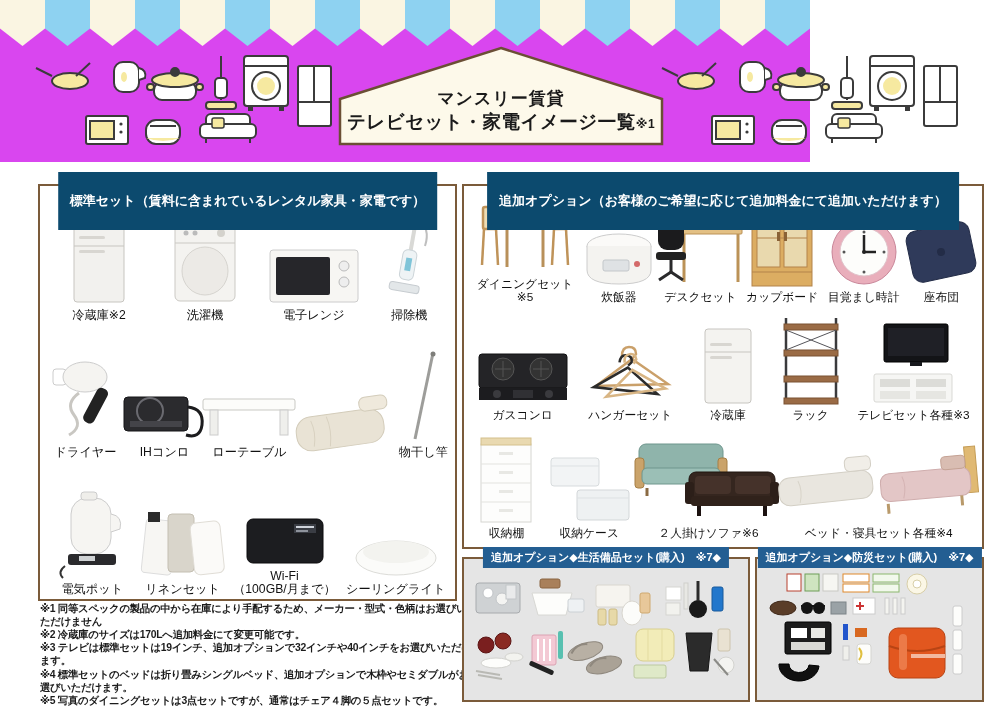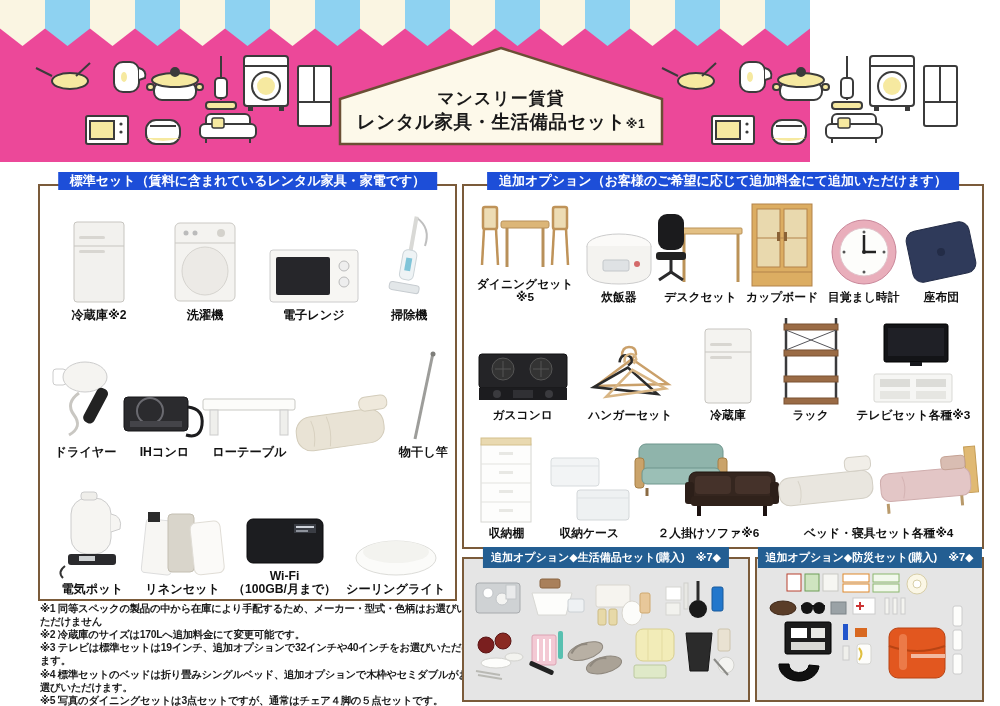--- a/index.html
+++ b/index.html
@@ -1,45 +1,45 @@
 <!DOCTYPE html>
 <html><head>
 <meta charset="utf-8">
 <style>
   html,body{margin:0;padding:0;}
   .page{position:relative;width:1000px;height:706px;background:#ffffff;overflow:hidden;
         font-family:"Liberation Sans","DejaVu Sans",sans-serif;color:#1a1a1a;}
   
-  .top-band{position:absolute;left:0;top:0;width:810px;height:162px;background:#ec4899;}
+  .top-band{position:absolute;left:0;top:0;width:810px;height:162px;background:#d946ef;}
   .stripes{position:absolute;left:0;top:0;width:100%;height:46px;display:flex;}
   .stripe{flex:1;clip-path:polygon(0 0,100% 0,100% 62%,50% 100%,0 62%);}
   .stripe.cream{background:#faf5e2;}
   .stripe.blue{background:#8ed2f1;}
   .illus{position:absolute;top:50px;}
   .illus.left{left:34px;}
   .illus.right{left:660px;}
   
   .plaque{position:absolute;left:338px;top:46px;width:326px;height:100px;}
   .plaque-text{position:absolute;left:0;right:0;top:42px;text-align:center;font-weight:bold;line-height:1.3;}
   .pt1{font-size:17px;letter-spacing:1px;}
   .pt2{font-size:18.5px;letter-spacing:0.5px;}
   .pt-note{font-size:12px;font-weight:bold;}
   
   .panel{position:absolute;border:2px solid #7b5b3a;background:#fff;}
   .panel-left{left:38px;top:184px;width:415px;height:413px;}
   .panel-right{left:462px;top:184px;width:518px;height:361px;}
   .panel-header{position:absolute;top:-14px;left:50%;transform:translateX(-50%);
-        background:#1d4ed8;color:#fff;font-weight:bold;font-size:13px;
-        padding:0 12px;white-space:nowrap;z-index:3;}
+        background:#0c4a6e;color:#fff;font-weight:bold;font-size:13px;
+        padding:20px 12px;white-space:nowrap;z-index:3;}
   .prow{display:flex;align-items:flex-end;padding:0 6px;box-sizing:border-box;}
   .panel-left .prow{height:137px;}
   .panel-right .prow{height:118px;}
   .item{display:flex;flex-direction:column;align-items:center;justify-content:flex-end;min-width:0;}
   .ph{display:flex;align-items:flex-end;justify-content:center;}
-  .cap{text-align:center;font-size:12.2px;font-weight:bold;line-height:1.12;margin-top:3px;color:#111;}
+  .cap{text-align:center;font-size:12.2px;font-weight:normal;line-height:1.12;margin-top:3px;color:#111;}
   .panel-right .cap{font-size:11.8px;}
   .cap .l2{display:block;}
   
   .footnotes{position:absolute;left:40px;top:602px;width:436px;font-size:10.4px;font-weight:bold;
         color:#1b1b1b;line-height:1.26;letter-spacing:-0.3px;}
   
   .opt-box{position:absolute;border:2px solid #7b5b3a;background:#e5e5e5;}
   .opt-life{left:462px;top:557px;width:284px;height:141px;}
   .opt-disaster{left:755px;top:557px;width:225px;height:141px;}
   .opt-header{position:absolute;top:-12px;left:50%;transform:translateX(-50%);
@@ -185,21 +185,21 @@
           <line x1="216" y1="88" x2="216" y2="93"></line>
       </g>
     </svg>
 
     <div class="plaque">
       <svg width="326" height="100" viewBox="0 0 326 100">
         <polygon points="163,2 324,53 324,98 2,98 2,53" fill="#fdf9ea" stroke="#6b4f35" stroke-width="2.5"></polygon>
       </svg>
       <div class="plaque-text">
         <div class="pt1">マンスリー賃貸</div>
-        <div class="pt2"><span>レンタル家具・生活備品セット</span><span class="pt-note">※1</span></div>
+        <div class="pt2"><span>テレビセット・家電イメージ一覧</span><span class="pt-note">※1</span></div>
       </div>
     </div>
   </div>
 
   <div class="panel panel-left">
     <div class="panel-header">標準セット（賃料に含まれているレンタル家具・家電です）</div>
 
     <div class="prow">
       <div class="item" style="flex:1">
         <div class="ph">

